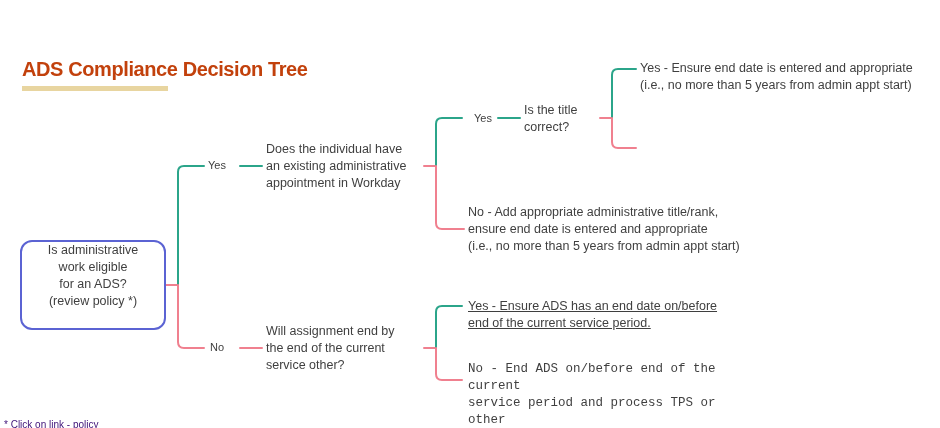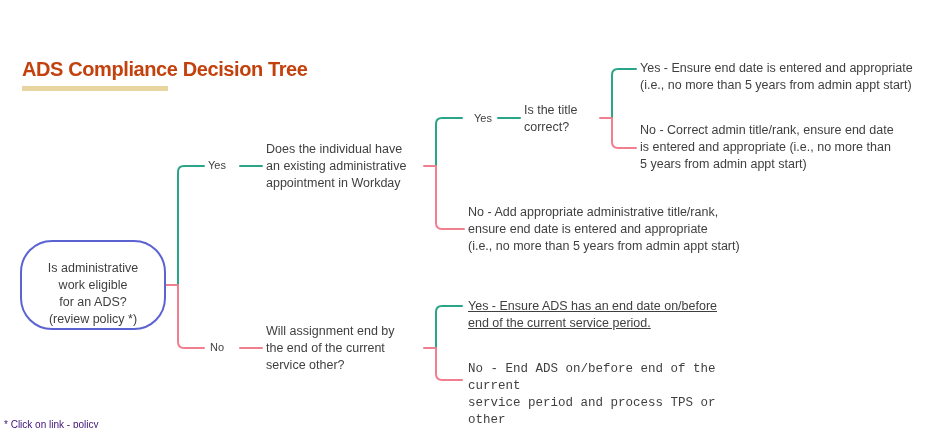--- a/index.html
+++ b/index.html
@@ -43,24 +43,24 @@
   }
   
   #root-node {
     position: absolute;
     left: 20px;
     top: 240px;
     width: 146px;
     height: 90px;
     box-sizing: border-box;
     border: 2px solid #5B63D3;
-    border-radius: 32px;
+    border-radius: 12px;
     background: #ffffff;
     display: flex;
-    align-items: flex-end;
+    align-items: flex-start;
     justify-content: center;
   }
   #root-node .node-text {
     font-size: 12.5px;
     line-height: 17px;
     text-align: center;
     color: #3F3F3F;
     white-space: pre-line;
   }
   
@@ -154,23 +154,20 @@
 an existing administrative
 appointment in Workday</div>
 
   <div class="branch-label" style="left:474px; top:110px;">Yes</div>
 
   <div class="tnode" style="left:524px; top:102px; width:78px;">Is the title
 correct?</div>
 
   <div class="tnode" style="left:640px; top:60px; width:296px;">Yes - Ensure end date is entered and appropriate
 (i.e., no more than 5 years from admin appt start)</div>
-  <div class="tnode" style="left:640px; top:122px; width:290px;">No - Correct admin title/rank, ensure end date
-is entered and appropriate (i.e., no more than
-5 years from admin appt start)</div>
 
   <div class="tnode" style="left:468px; top:204px; width:300px;">No - Add appropriate administrative title/rank,
 ensure end date is entered and appropriate
 (i.e., no more than 5 years from admin appt start)</div>
 
   <div class="tnode" style="left:266px; top:323px; width:156px;">Will assignment end by
 the end of the current
 service other?</div>
 
   <div class="tnode" style="left:468px; top:298px; width:288px;text-decoration:underline;">Yes -  Ensure ADS has an end date on/before

